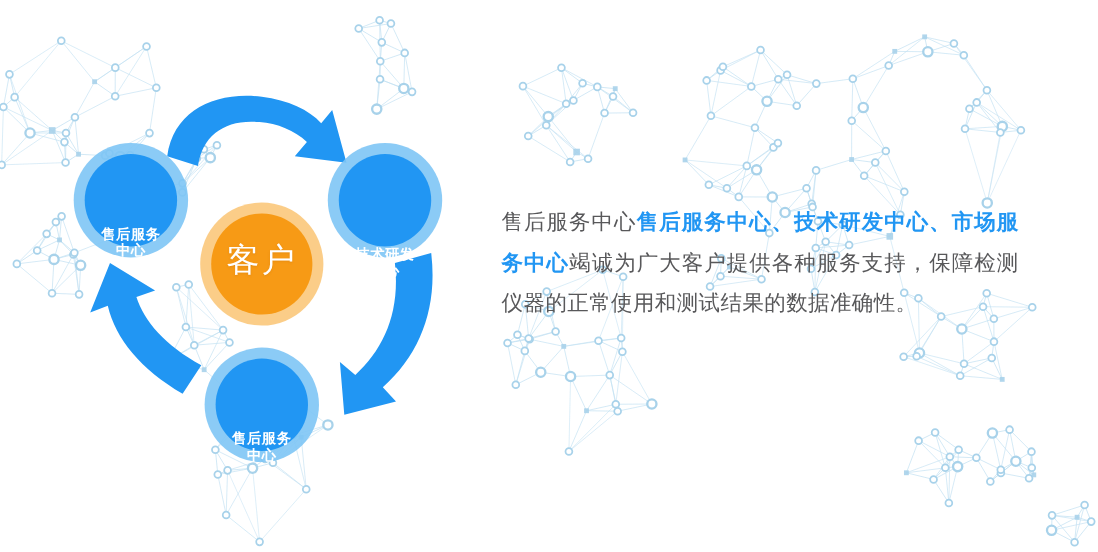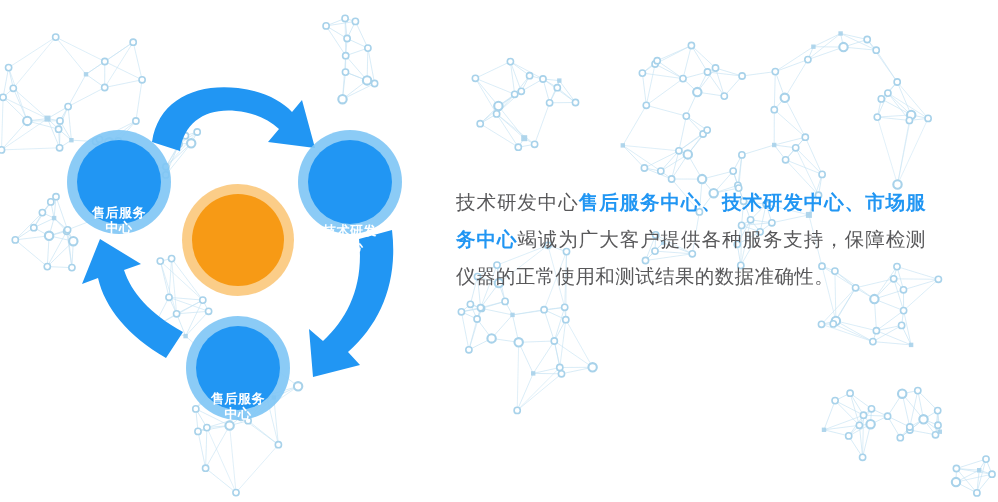--- a/index.html
+++ b/index.html
@@ -933,16 +933,17 @@
 
   <div class="node-label spoke" style="left:59px; top:161px; width:120px;">售后服务
 中心</div>
 
   <div class="node-label spoke" style="left:290px; top:179px; width:120px;">技术研发
 中心</div>
 
   <div class="node-label spoke" style="left:178px; top:347px; width:120px;">售后服务
 中心</div>
 
-
-  <p id="copy"><span>技术研发中心</span><span class="hl">售后服务中心、技术研发中心、市场服务中心</span><span>竭诚为广大客户提供各种服务支持，保障检测仪器的正常使用和测试结果的数据准确性。</span></p>
+  <div class="node-label hub" style="left:168px; top:219px; width:140px;">客户</div>
+
+  <p id="copy"><span>售后服务中心</span><span class="hl">售后服务中心、技术研发中心、市场服务中心</span><span>竭诚为广大客户提供各种服务支持，保障检测仪器的正常使用和测试结果的数据准确性。</span></p>
 
 </div>
 
 </body></html>

